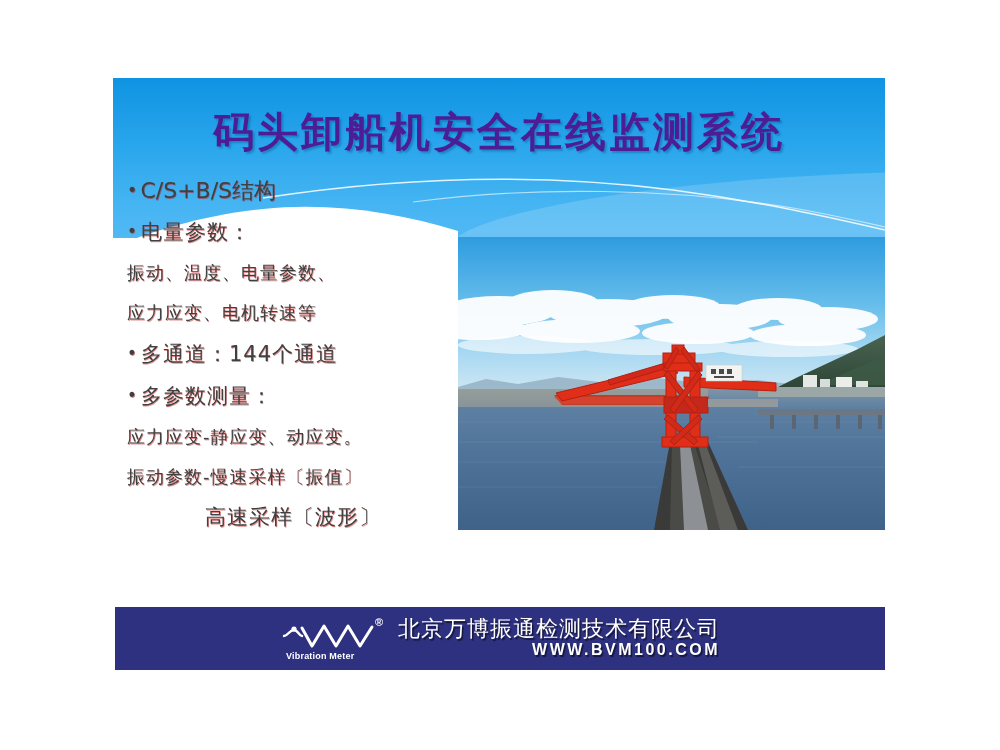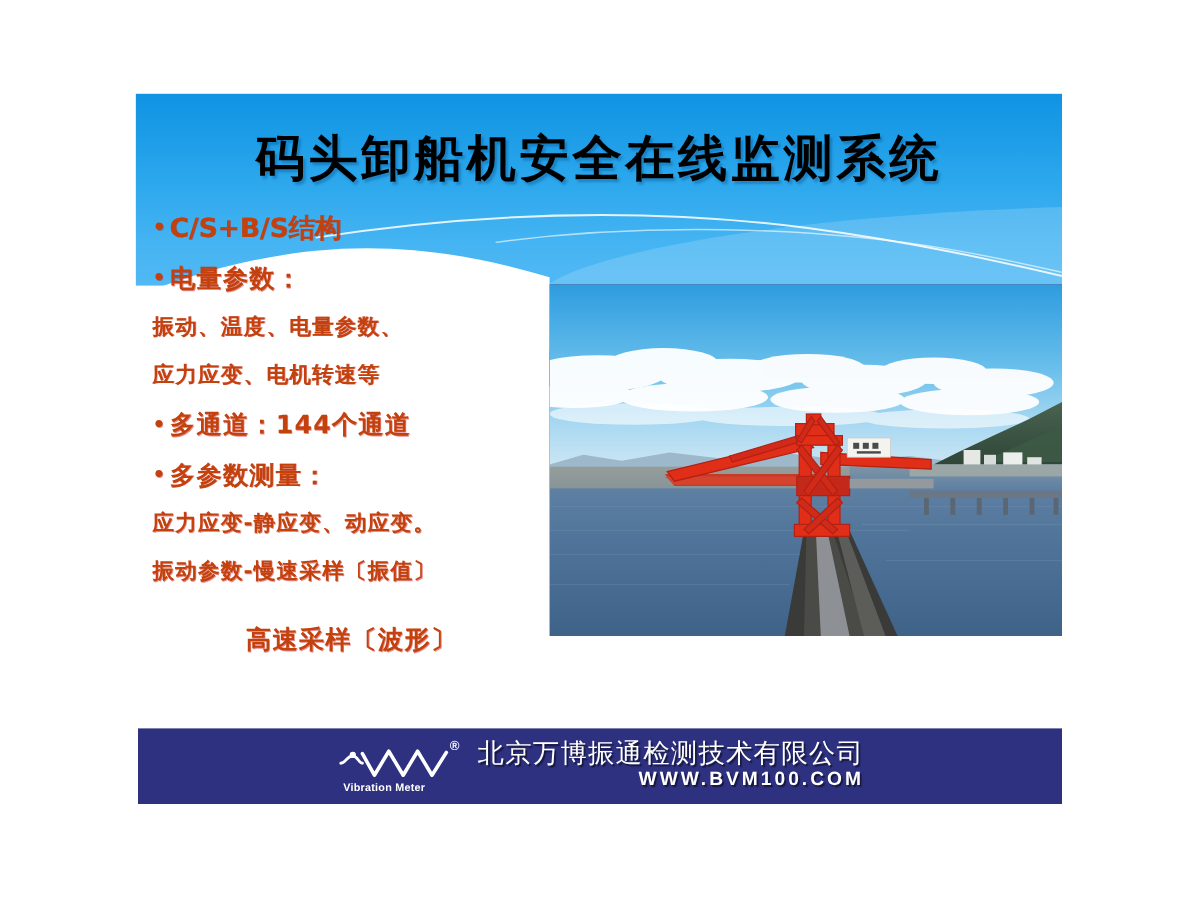--- a/index.html
+++ b/index.html
@@ -53,53 +53,53 @@
   
   .white-curve { position: absolute; left: 0; top: 95px; width: 772px; height: 120px; }
   .thin-lines  { position: absolute; left: 0; top: 90px; width: 772px; height: 110px; }
 
   
   .title {
     position: absolute;
     left: 0; top: 27px;
     width: 772px;
     text-align: center;
-    color: #000000;
+    color: #4c1d95;
     font-size: 41px;
     font-weight: bold;
     letter-spacing: 3px;
     font-family: "DejaVu Sans", "Liberation Sans", sans-serif;
     text-shadow: 2px 2px 2px rgba(0,70,130,0.35);
     white-space: nowrap;
   }
 
   
   .body-text {
     position: absolute;
     left: 14px; top: 92px;
     width: 350px;
   }
   .line {
-    color: #c2410c;
-    font-weight: bold;
+    color: #404040;
+    font-weight: normal;
     font-family: "DejaVu Sans", "Liberation Sans", sans-serif;
     white-space: nowrap;
     text-shadow: 0.7px 0.7px 0 rgba(200,0,0,0.45);
   }
   .line.bullet::before {
     content: "\2022";
     display: inline-block;
     margin-right: 3px;
     font-size: 0.8em;
     vertical-align: 0.12em;
   }
   .l-cs      { font-size: 22px; line-height: 40px; letter-spacing: 0px; }
   .l-big     { font-size: 21px; line-height: 41px; letter-spacing: 1px; }
   .l-ch      { font-size: 18px; line-height: 40px; letter-spacing: 1px; }
-  .l-last    { font-size: 21px; line-height: 40px; letter-spacing: 1px; padding-left: 78px; margin-top: 16px; }
+  .l-last    { font-size: 21px; line-height: 40px; letter-spacing: 1px; padding-left: 78px; }
 
   
   .photo {
     position: absolute;
     left: 345px; top: 159px;
     width: 427px; height: 293px;
     overflow: hidden;
     background: #2e5f8f;
   }
   .photo svg { display: block; width: 427px; height: 293px; }

